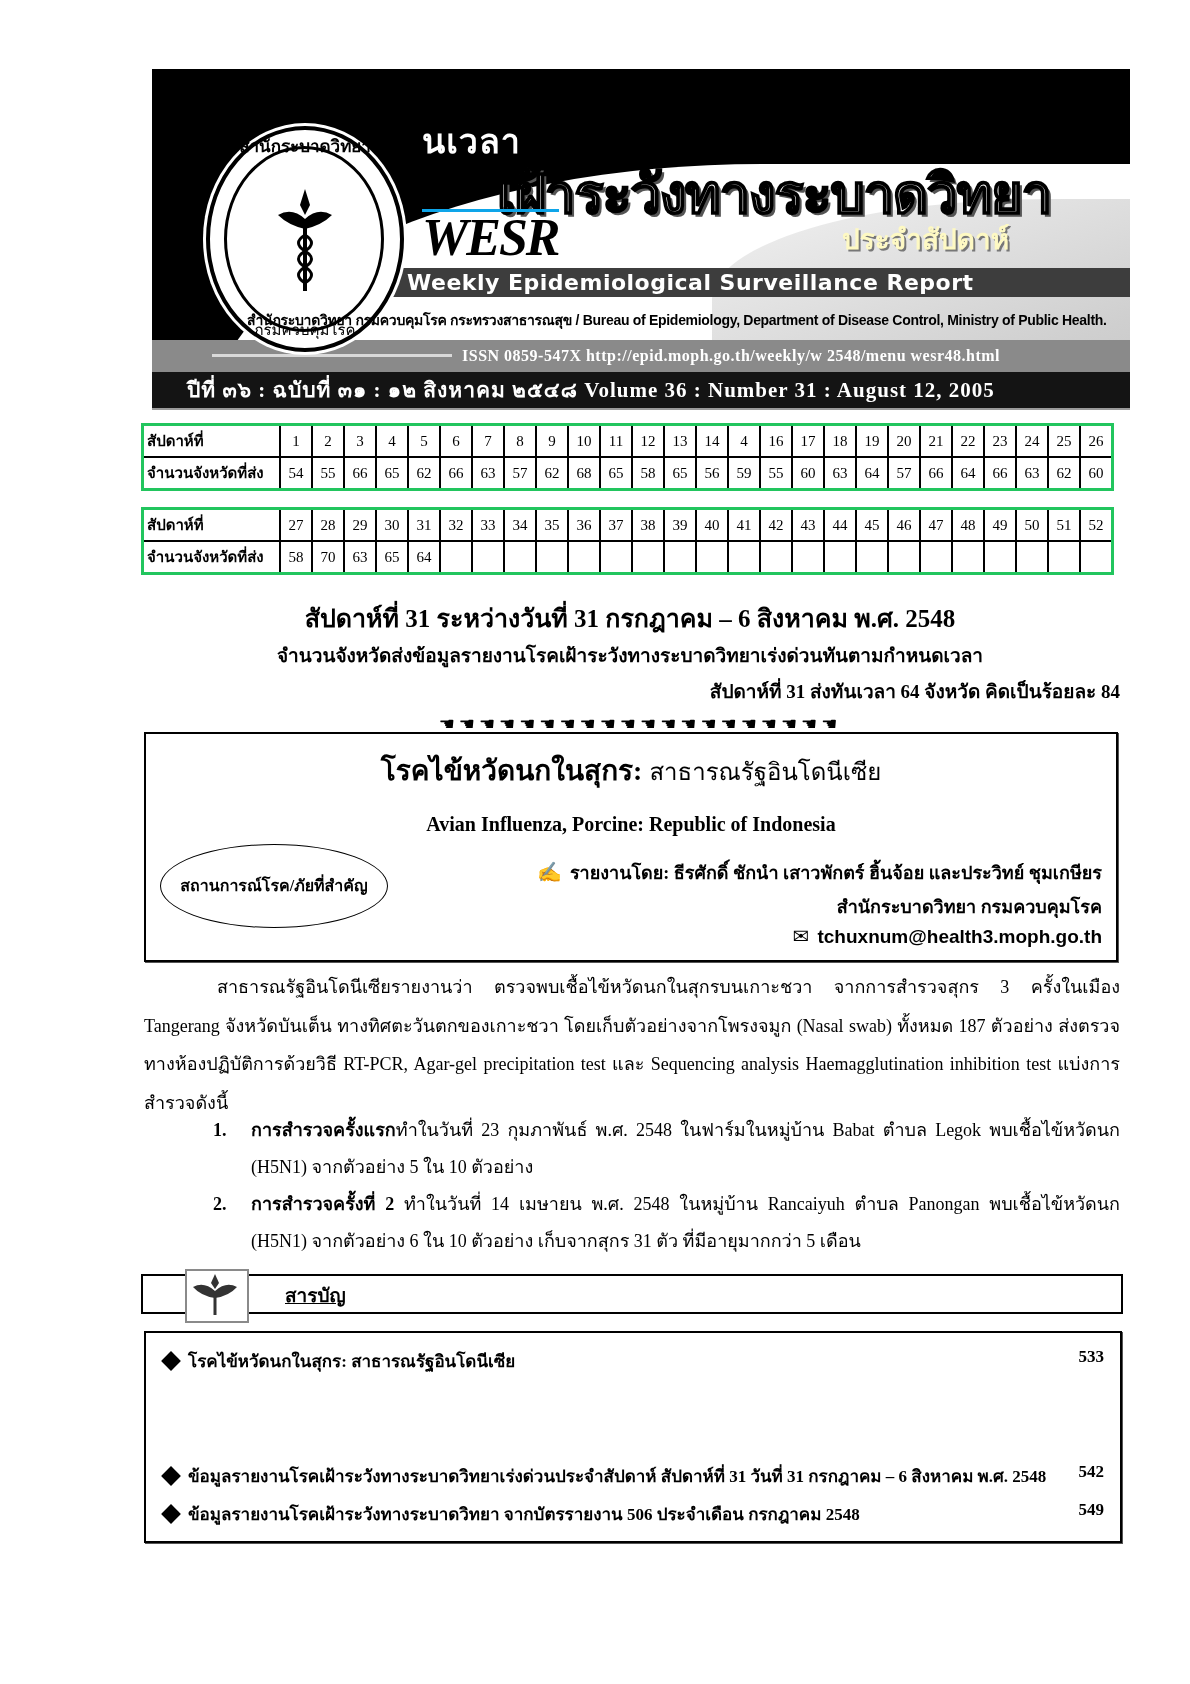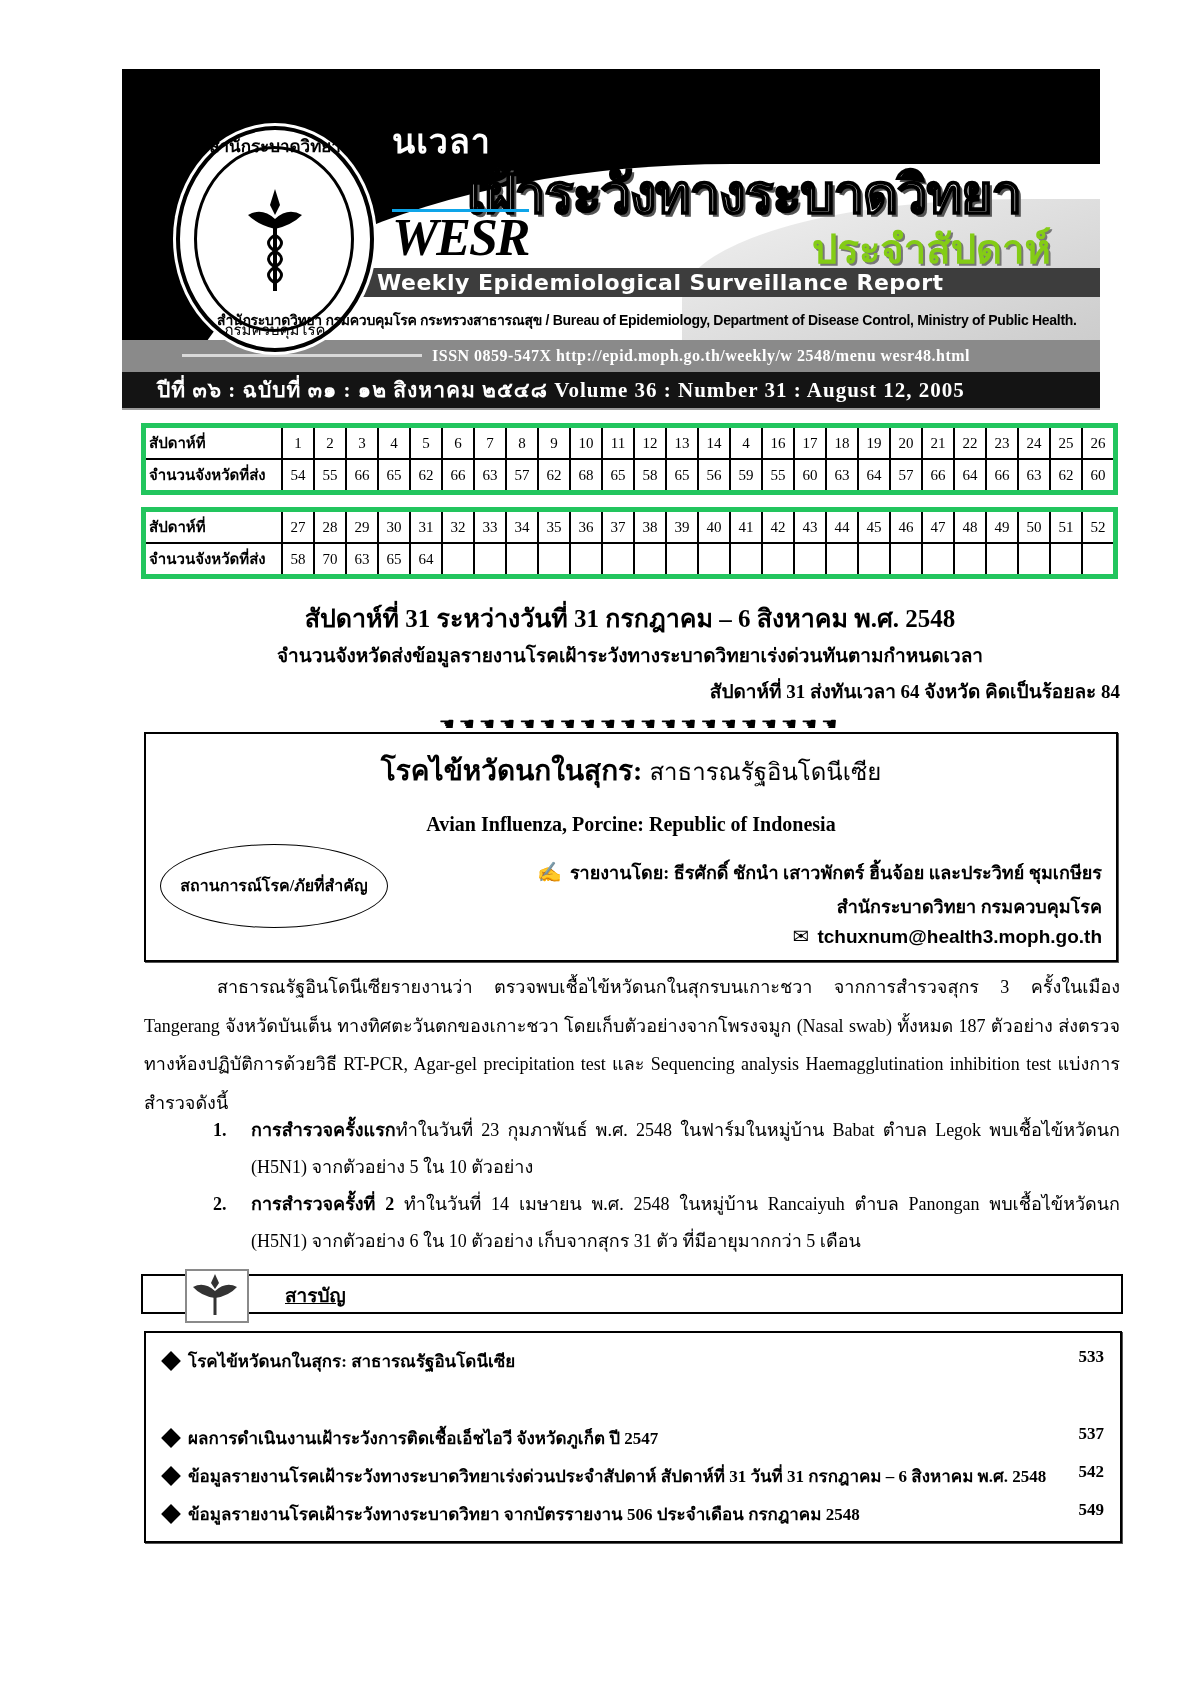--- a/index.html
+++ b/index.html
@@ -1,21 +1,21 @@
 <!DOCTYPE html>
 <html><head>
 <meta charset="utf-8">
 <style>
   html, body { margin: 0; padding: 0; background: #ffffff; }
   body { width: 1190px; height: 1684px; position: relative; overflow: hidden;
          font-family: "Liberation Serif", serif; color: #000; }
   .abs { position: absolute; }
 
   
-  #banner { left: 122px; top: 69px; width: 978px; height: 341px; background: #000; overflow: hidden; }
+  #banner { left: 152px; top: 69px; width: 978px; height: 341px; background: #000; overflow: hidden; }
   #banner .swoosh { position: absolute; left: 60px; top: 95px; width: 1100px; height: 420px;
                     border-radius: 50% 0 0 0 / 60% 0 0 0; background: #fff; }
   #banner .swoosh2 { position: absolute; left: 560px; top: 130px; width: 560px; height: 250px;
                      background: linear-gradient(160deg, #f2f2f2 0%, #cfcfcf 60%, #bdbdbd 100%);
                      border-radius: 60% 0 0 0 / 40% 0 0 0; }
   #banner .band-weekly { position: absolute; left: 240px; top: 199px; width: 740px; height: 29px; background: #3d3d3d; }
   #banner .band-issn { position: absolute; left: 0; top: 271px; width: 978px; height: 32px; background: #8a8a8a; }
   #banner .band-issn::before { content: ""; position: absolute; left: 60px; top: 14px; width: 240px; height: 3px; background: #d9d9d9; }
   #banner .band-vol { position: absolute; left: 0; top: 303px; width: 978px; height: 36px; background: #141414;
                       border-bottom: 3px solid #9a9a9a; }
@@ -26,33 +26,33 @@
   .seal-top { position: absolute; left: 0; top: 2px; width: 190px; text-align: center; font-size: 17px; font-weight: bold; }
   .seal-bottom { position: absolute; left: 0; bottom: 6px; width: 190px; text-align: center; font-size: 15px; font-weight: normal; }
   .seal-emblem { position: absolute; left: 62px; top: 55px; width: 66px; height: 110px; }
   .t-report { position: absolute; left: 270px; top: 45px; color: #fff; font-family: "DejaVu Sans", sans-serif;
               font-size: 34px; font-weight: bold; letter-spacing: 1px; }
   .t-main { position: absolute; left: 345px; top: 82px; color: #fff; font-family: "DejaVu Sans", sans-serif;
             font-size: 54px; font-weight: bold; letter-spacing: -1px; -webkit-text-stroke: 2px #000;
             text-shadow: 3px 3px 0 #555; }
   .t-wesr { position: absolute; left: 270px; top: 140px; font-family: "Liberation Serif", serif; font-style: italic;
             font-weight: bold; font-size: 52px; color: #000; letter-spacing: -2px; border-top: 3px solid #0ea5e9; line-height: 1; }
-  .t-weekly-th { position: absolute; left: 690px; top: 148px; font-family: "DejaVu Sans", sans-serif; font-size: 40px;
-                 font-weight: bold; color: #84cc16; text-shadow: 2px 2px 0 #777; }
+  .t-weekly-th { position: absolute; left: 690px; top: 148px; font-family: "DejaVu Sans", sans-serif; font-size: 28px;
+                 font-weight: bold; color: #fef9c3; text-shadow: 2px 2px 0 #777; }
   .t-weekly-en { position: absolute; left: 255px; top: 199px; height: 29px; line-height: 29px; color: #fff;
                  font-family: "DejaVu Sans", sans-serif; font-weight: bold; font-size: 22px; letter-spacing: 0.5px; }
   .t-bureau { position: absolute; left: 95px; top: 240px; font-family: "Liberation Sans", sans-serif; font-weight: bold;
               font-size: 14px; color: #000; letter-spacing: -0.3px; }
   .t-issn { position: absolute; left: 310px; top: 271px; height: 32px; line-height: 32px; color: #fff;
             font-family: "Liberation Serif", serif; font-weight: bold; font-size: 16px; letter-spacing: 0.5px; }
   .t-vol { position: absolute; left: 35px; top: 303px; height: 36px; line-height: 36px; color: #fff;
            font-family: "Liberation Serif", serif; font-weight: bold; font-size: 21px; letter-spacing: 1px; white-space: nowrap; }
 
   
-  table.weeks { position: absolute; left: 141px; border-collapse: collapse; border: 5px solid #22c55e;
+  table.weeks { position: absolute; left: 141px; border-collapse: collapse; border: 3px solid #22c55e;
                 font-family: "Liberation Serif", serif; font-size: 15px; }
   table.weeks td { border: 2px solid #000; height: 30px; padding: 0; text-align: center; width: 30px; }
   table.weeks td.lbl { width: 132px; text-align: left; padding-left: 3px; font-weight: bold; font-size: 15px; }
   #weeks1 { top: 423px; }
   #weeks2 { top: 507px; }
 
   
   .center-line { position: absolute; left: 140px; width: 980px; text-align: center; font-weight: bold; white-space: nowrap; }
   #sum-title { top: 598px; font-size: 25px; }
   #sum-line2 { top: 640px; font-size: 19px; }
@@ -296,24 +296,20 @@
     <rect x="26.5" y="24" width="3" height="20" fill="#333"></rect>
   </svg>
 </div>
 <div id="toc-title">สารบัญ</div>
 
 <div id="toc-box">
   <div class="toc-row" style="top:14px">
     <span class="diamond"></span><span>โรคไข้หวัดนกในสุกร: สาธารณรัฐอินโดนีเซีย</span>
     <span class="page">533</span>
   </div>
-  <div class="toc-row" style="top:91px">
-    <span class="diamond"></span><span>ผลการดำเนินงานเฝ้าระวังการติดเชื้อเอ็ชไอวี จังหวัดภูเก็ต  ปี 2547</span>
-    <span class="page">537</span>
-  </div>
   <div class="toc-row" style="top:129px">
     <span class="diamond"></span><span>ข้อมูลรายงานโรคเฝ้าระวังทางระบาดวิทยาเร่งด่วนประจำสัปดาห์  สัปดาห์ที่ 31  วันที่ 31 กรกฎาคม – 6  สิงหาคม  พ.ศ. 2548</span>
     <span class="page">542</span>
   </div>
   <div class="toc-row" style="top:167px">
     <span class="diamond"></span><span>ข้อมูลรายงานโรคเฝ้าระวังทางระบาดวิทยา จากบัตรรายงาน 506 ประจำเดือน กรกฎาคม  2548</span>
     <span class="page">549</span>
   </div>
 </div>
 

